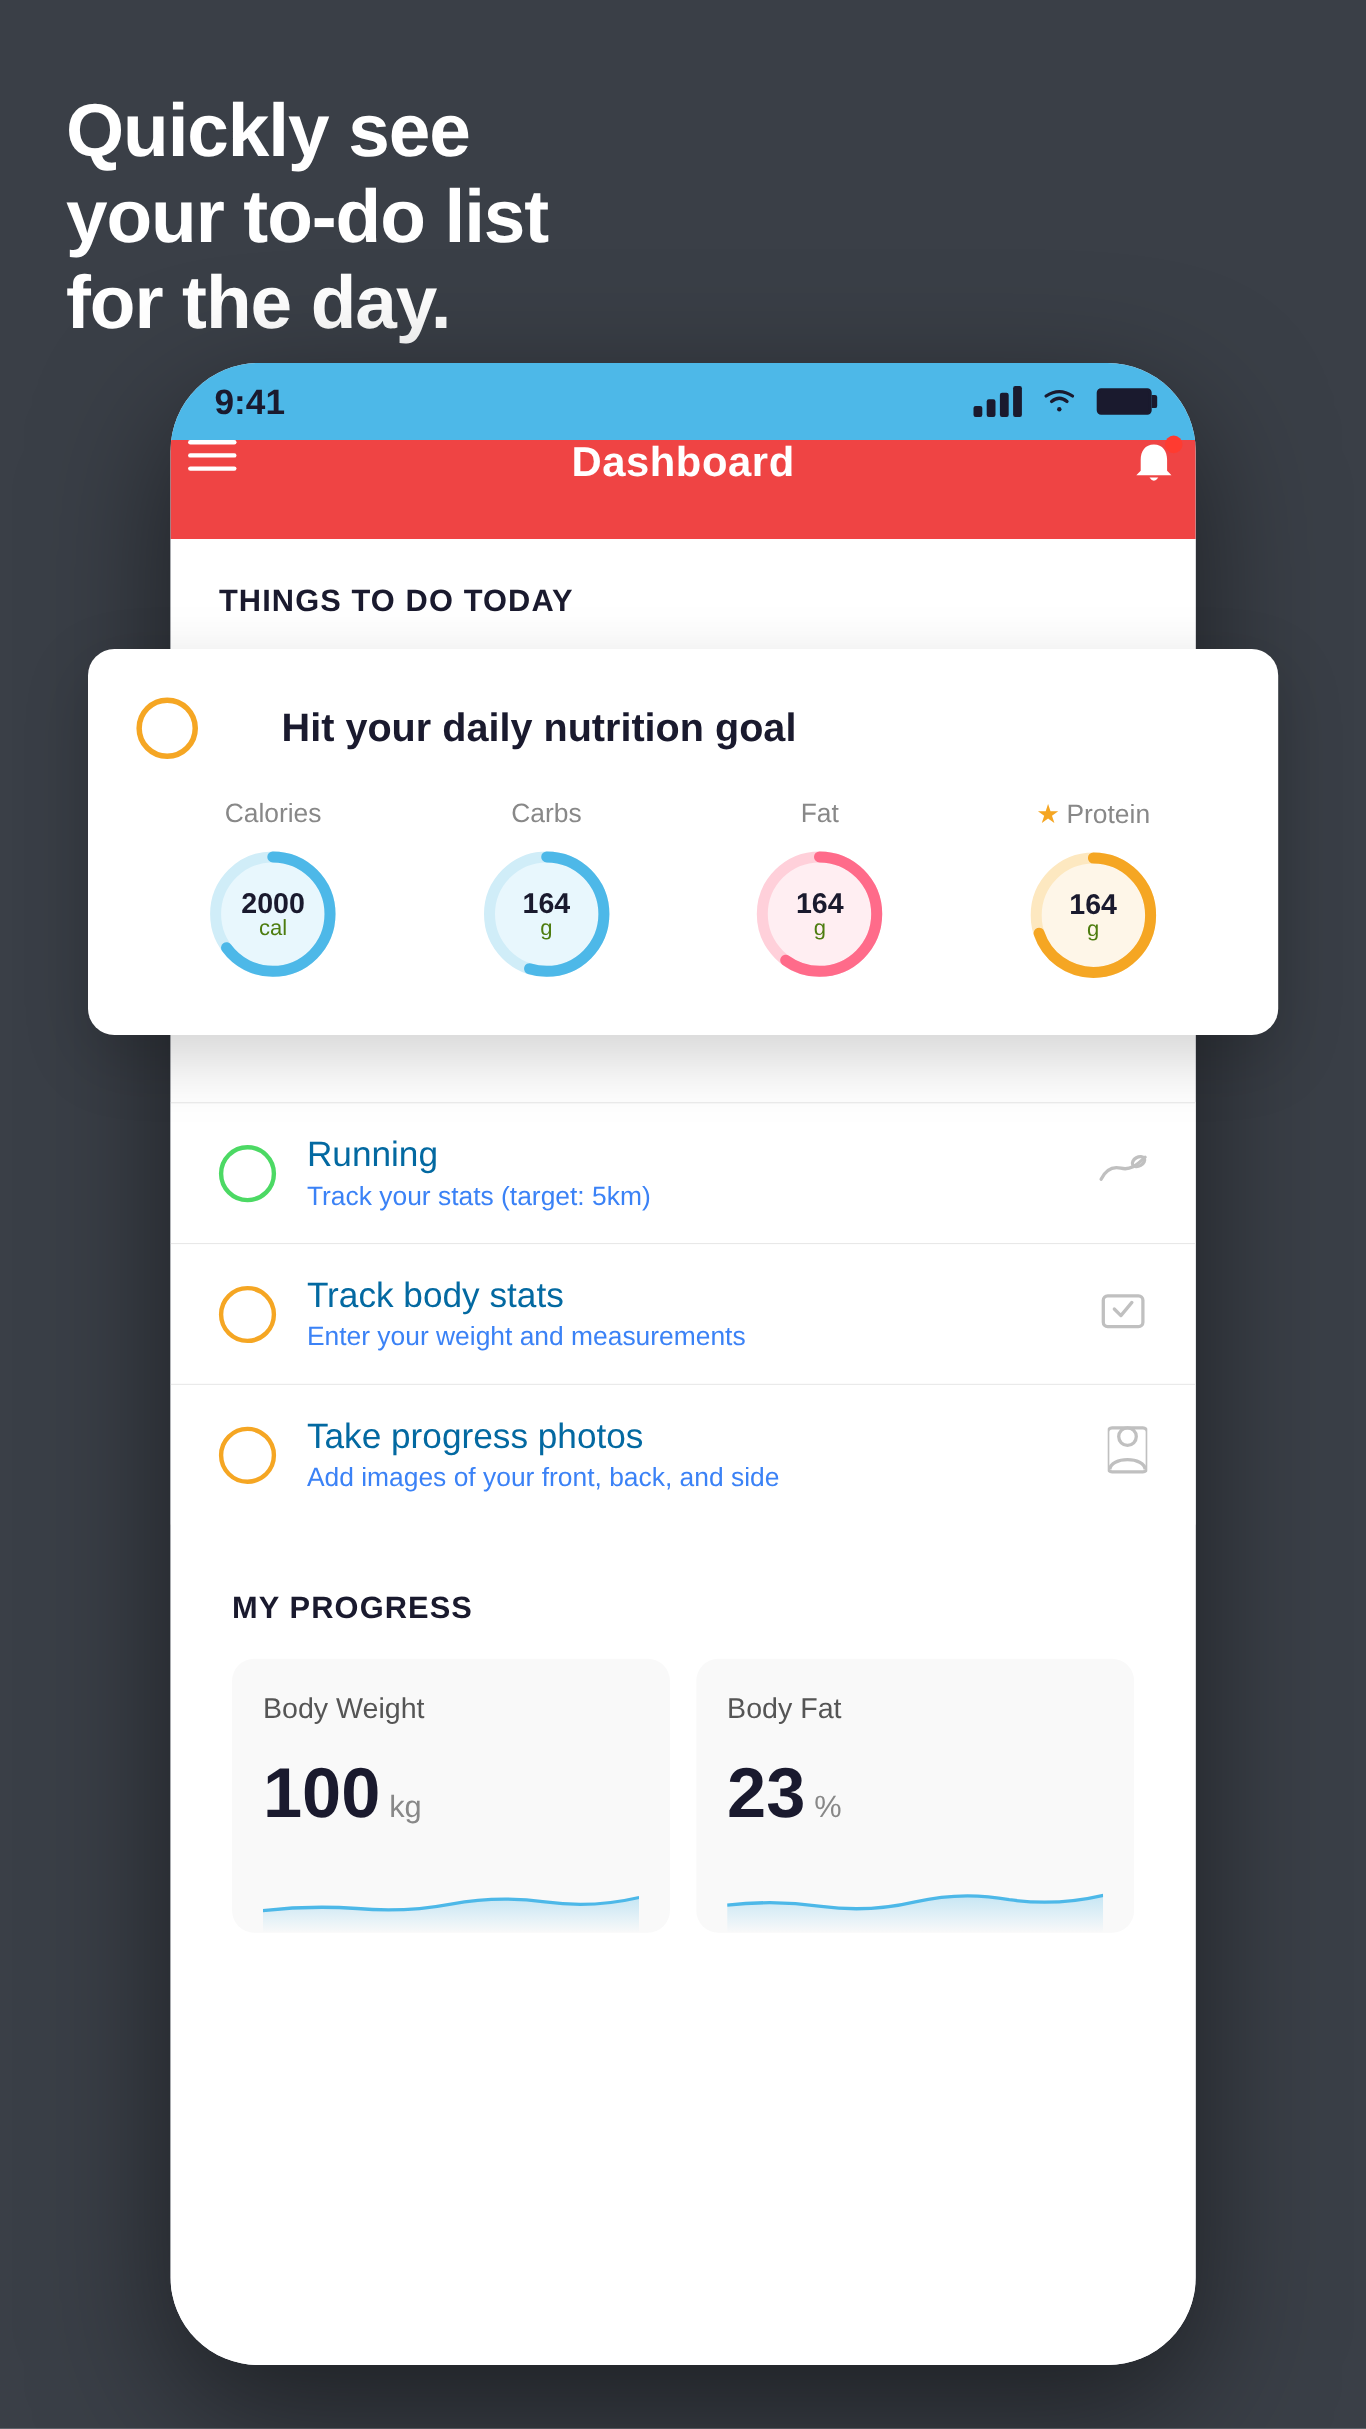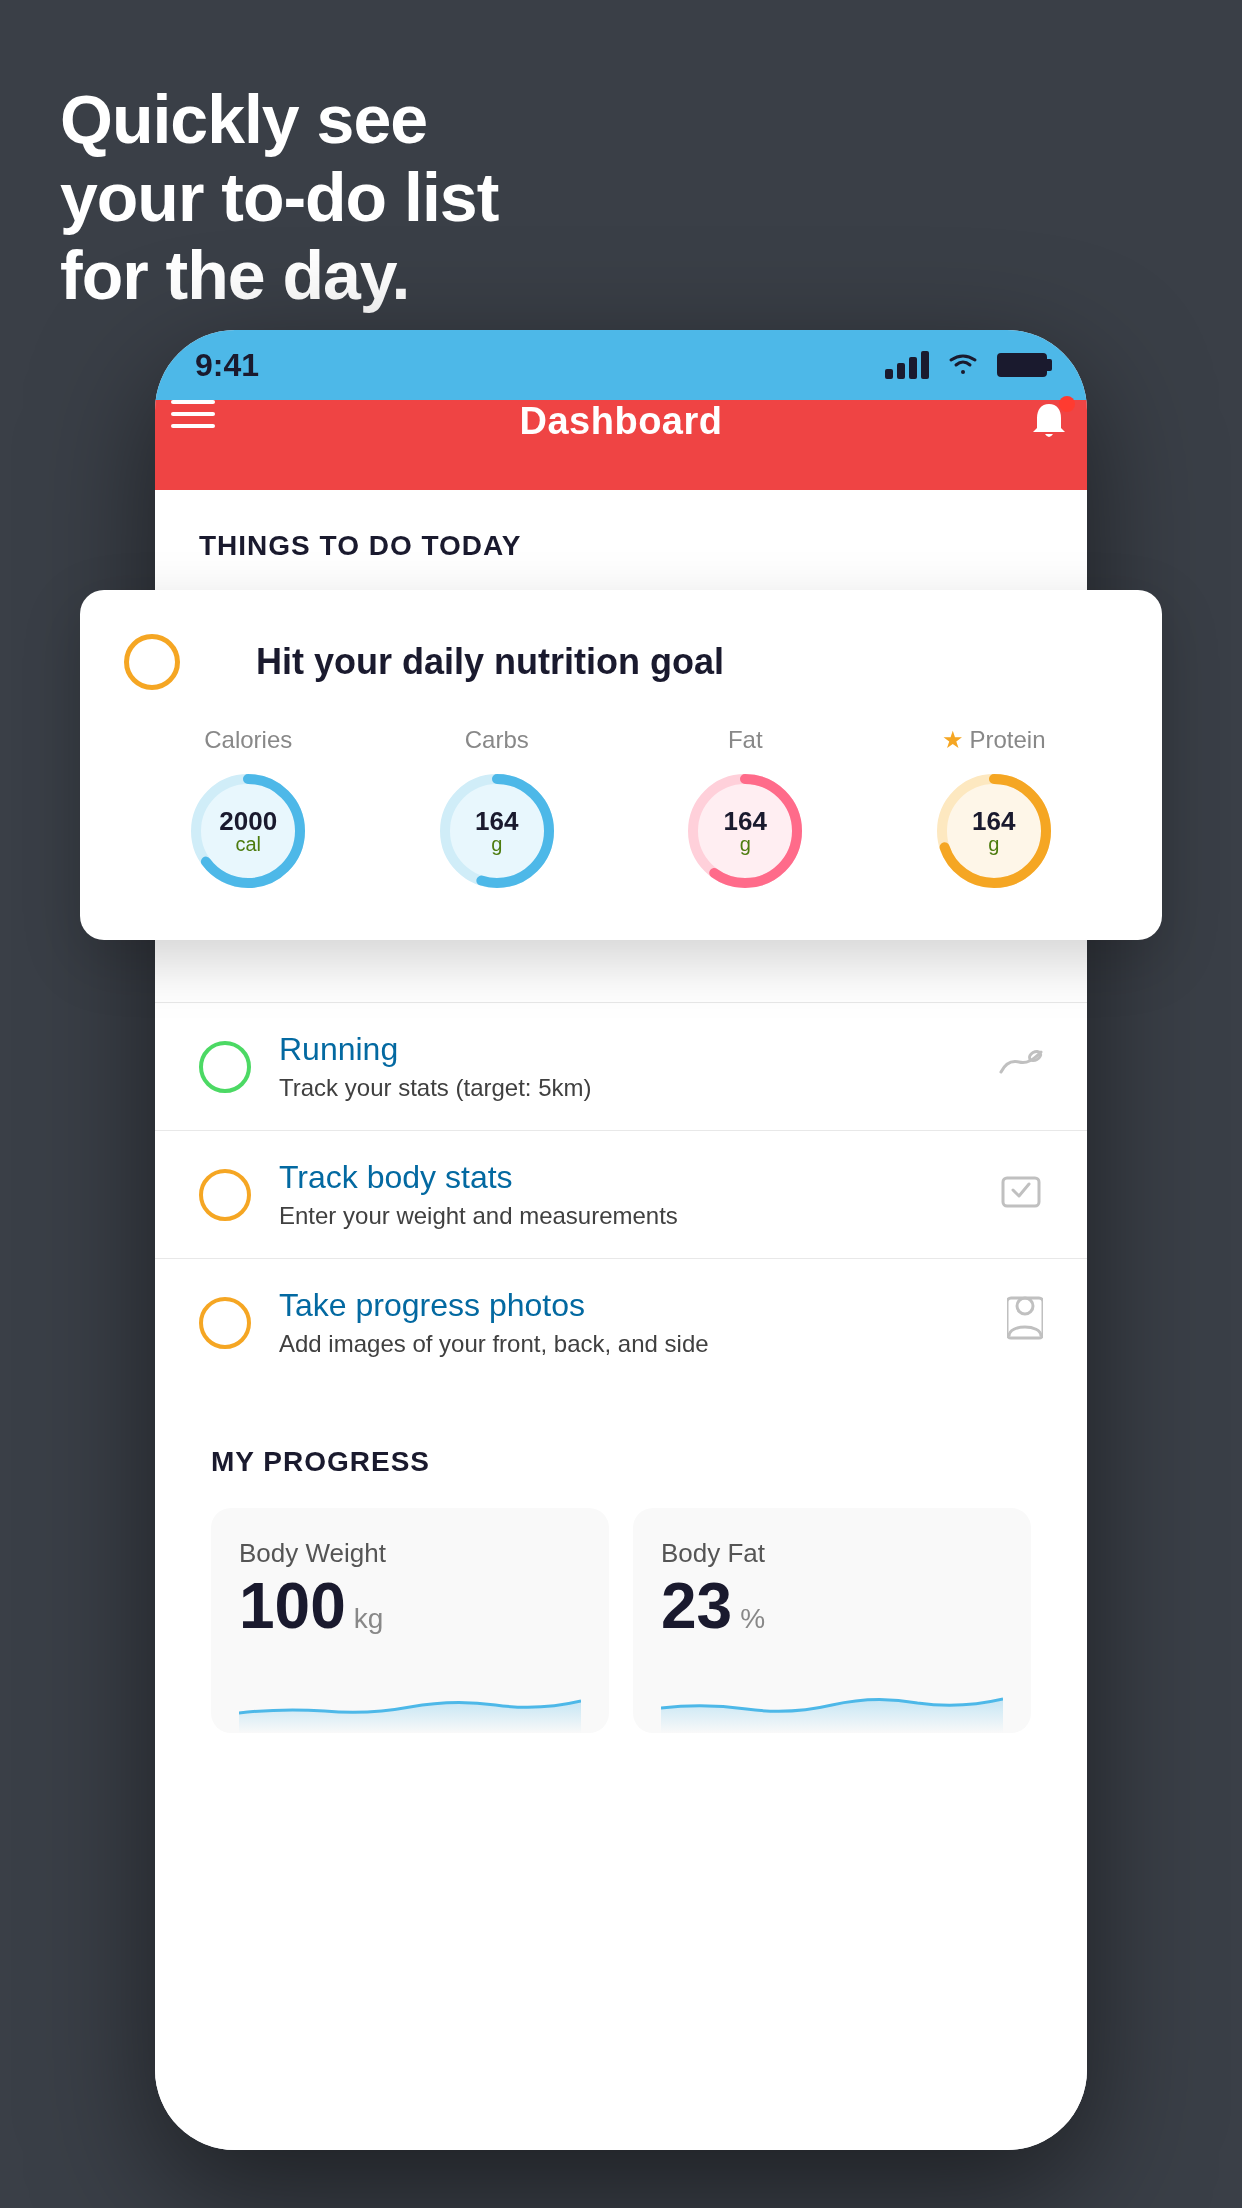--- a/index.html
+++ b/index.html
@@ -254,21 +254,21 @@
     .list-circle.yellow { border-color: #f5a623; }
     .list-text { flex: 1; }
     .list-title {
       font-size: 32px;
       font-weight: 400;
       color: #0369a1;
       margin-bottom: 6px;
     }
     .list-subtitle {
       font-size: 24px;
-      color: #404040;
+      color: #3b82f6;
     }
     .list-icon {
       font-size: 36px;
       color: #c0c0c0;
     }
 
     
     .progress-section {
       padding: 60px 56px 0;
     }
@@ -287,20 +287,21 @@
     .progress-card {
       flex: 1;
       background: #f9f9f9;
       border-radius: 20px;
       padding: 30px 28px 0;
       overflow: hidden;
     }
     .progress-card-title {
       font-size: 26px;
       color: #555;
+      margin-bottom: 24px;
     }
     .progress-value {
       display: flex;
       align-items: baseline;
       gap: 8px;
       margin-bottom: 20px;
     }
     .progress-number {
       font-size: 64px;
       font-weight: 700;

